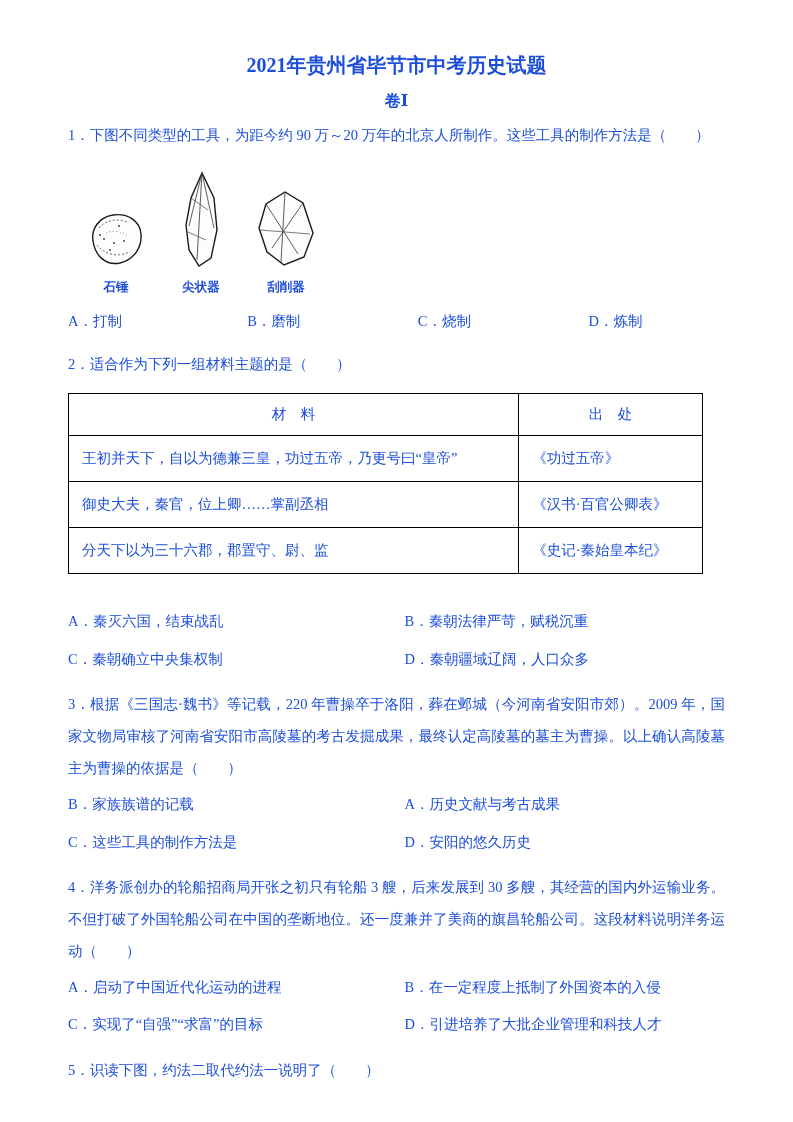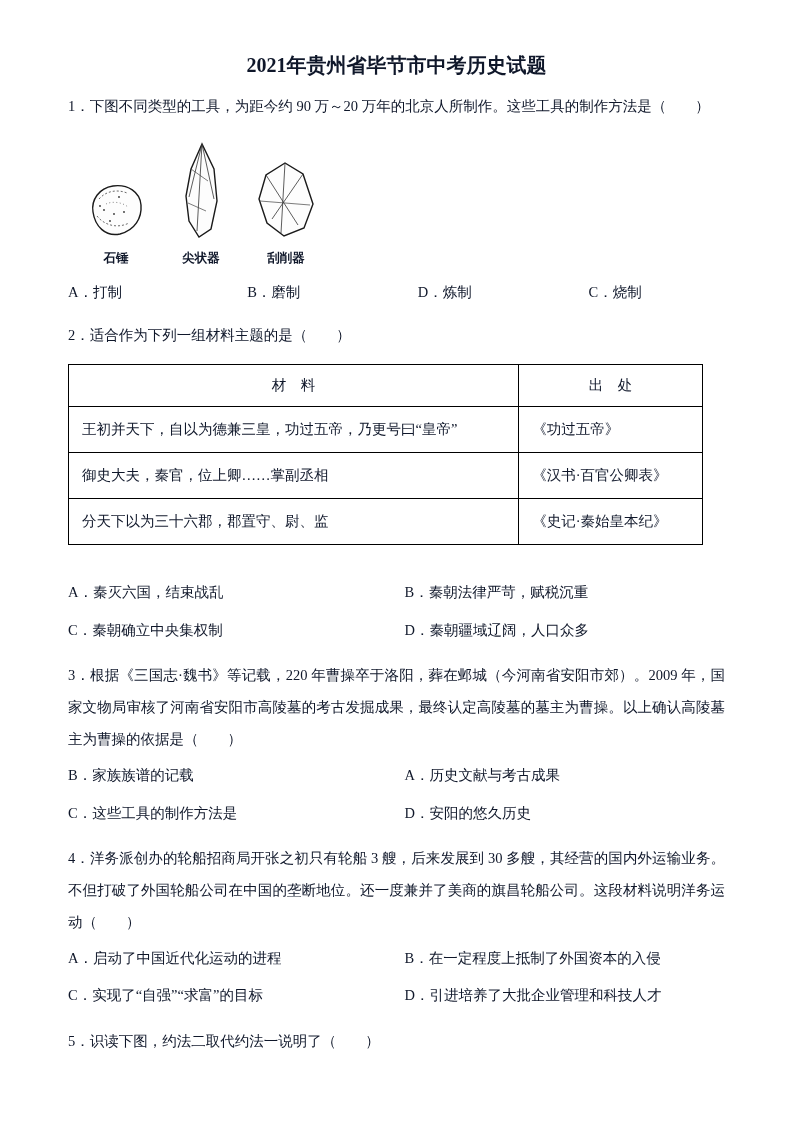--- a/index.html
+++ b/index.html
@@ -1,20 +1,20 @@
 <!DOCTYPE html>
 <html><head>
 <meta charset="utf-8">
 <style>
   html,body{margin:0;padding:0;background:#ffffff;}
   .page{
     width:793px;height:1122px;box-sizing:border-box;
     padding:52px 68px 30px 68px;
     font-family:"Liberation Serif","DejaVu Serif",serif;
-    color:#0f172a;background:#fff;overflow:hidden;position:relative;
+    color:#1d4ed8;background:#fff;overflow:hidden;position:relative;
   }
   .doc-title{text-align:center;font-size:20px;font-weight:bold;margin:0 0 12px 0;}
   .doc-section{text-align:center;font-size:16px;font-weight:bold;margin:0 0 8px 0;}
   .stem{font-size:14.5px;line-height:2.2;text-align:justify;margin:0;}
   .figure-row{display:flex;align-items:flex-end;gap:30px;margin:18px 0 12px 16px;}
   .figure{display:flex;flex-direction:column;align-items:center;}
   .figure-caption{font-size:12.5px;font-weight:bold;margin-top:9px;font-family:"Liberation Sans","DejaVu Sans",sans-serif;}
   .options-4{display:grid;grid-template-columns:1.05fr 1fr 1fr .8fr;font-size:14.5px;margin:10px 0 14px 0;line-height:1.9;}
   .options-2{display:grid;grid-template-columns:1.05fr 1fr;font-size:14.5px;row-gap:10px;margin:6px 0 16px 0;line-height:1.9;}
   table.material-table{border-collapse:collapse;width:635px;margin:12px 0 34px 0;table-layout:fixed;}
@@ -22,20 +22,21 @@
   .material-table th{text-align:center;padding:11px 8px;}
   .qblock{margin-bottom:2px;}
   svg{display:block;}
 </style>
 </head>
 <body>
 
 <div class="page">
 
   <div class="doc-title">2021年贵州省毕节市中考历史试题</div>
+  <div class="doc-section">卷Ⅰ</div>
 
   <div class="qblock">
     <p class="stem">1．下图不同类型的工具，为距今约 90 万～20 万年的北京人所制作。这些工具的制作方法是（　　）</p>
 
     <div class="figure-row">
       <div class="figure">
         <svg width="64" height="62" viewBox="0 0 64 62" xmlns="http://www.w3.org/2000/svg">
           <path d="M9,33 C7,21 15,9 29,7 C44,5 56,13 57,26 C58,39 51,51 36,55 C21,58 11,47 9,33 Z" fill="#fdfdfd" stroke="#1a1a1a" stroke-width="1.4"></path>
           <path d="M15,20 C22,12 33,10 43,14" fill="none" stroke="#444" stroke-width="0.8" stroke-dasharray="2 2"></path>
           <path d="M13,37 C20,46 33,50 45,44" fill="none" stroke="#444" stroke-width="0.8" stroke-dasharray="2 2"></path>
@@ -70,22 +71,22 @@
           <path d="M49,15 L18,60" stroke="#333" stroke-width="0.8"></path>
           <path d="M6,42 L56,46" stroke="#444" stroke-width="0.7"></path>
         </svg>
         <div class="figure-caption">刮削器</div>
       </div>
     </div>
 
     <div class="options-4">
       <span>A．打制</span>
       <span>B．磨制</span>
+      <span>C．烧制</span>
       <span>D．炼制</span>
-      <span>C．烧制</span>
     </div>
   </div>
 
   <div class="qblock">
     <p class="stem">2．适合作为下列一组材料主题的是（　　）</p>
 
     <table class="material-table">
       <colgroup>
           <col style="width:71%">
           <col style="width:29%">

